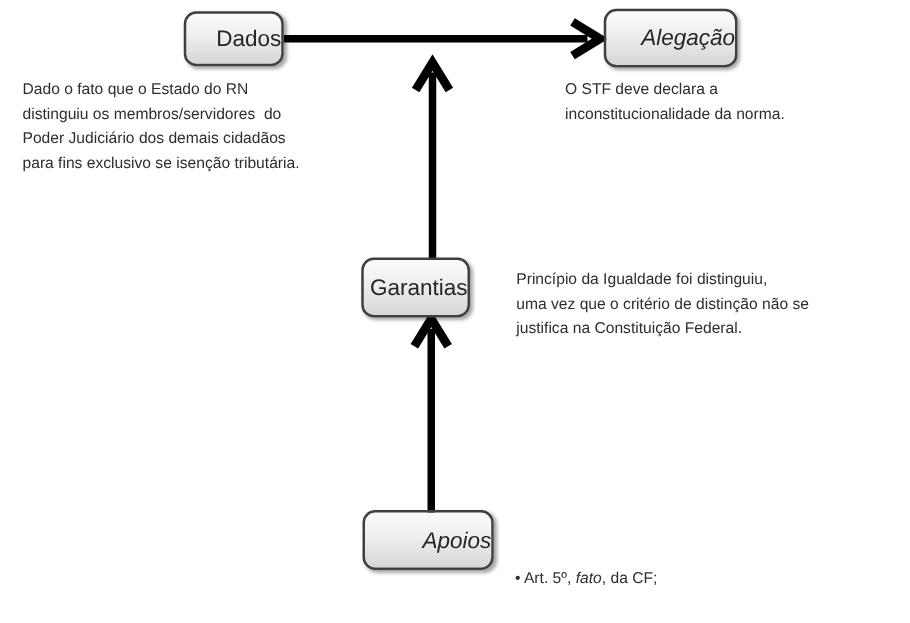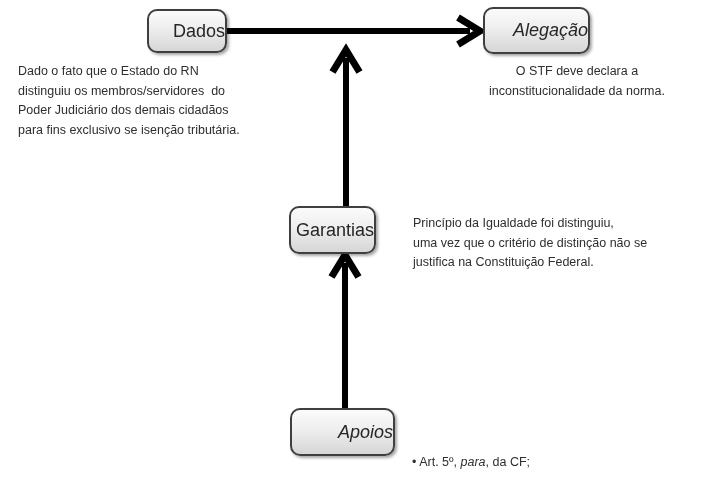--- a/index.html
+++ b/index.html
@@ -37,21 +37,21 @@
   }
   .note {
     position: absolute;
     font-size: 12.5px;
     line-height: 19.5px;
     color: #2e2e2e;
     white-space: pre-wrap;
     z-index: 1;
   }
   .note-dados     { left: 18px;  top: 62px;  width: 262px; }
-  .note-alegacao  { left: 452px; top: 62px;  width: 250px; text-align: center; }
+  .note-alegacao  { left: 452px; top: 62px;  width: 250px; }
   .note-garantias { left: 413px; top: 214px; width: 300px; }
   .note-apoios    { left: 412px; top: 414px; width: 300px; }
   .bullet-line { white-space: pre-wrap; }
   .italic { font-style: italic; }
   .node-dados     { left: 147px; top: 9px;   width: 80px;  height: 44px; }
   .node-alegacao  { left: 483px; top: 7px;   width: 107px; height: 47px; font-style: italic; }
   .node-garantias { left: 289px; top: 206px; width: 87px; height: 48px; }
   .node-apoios    { left: 290px; top: 408px; width: 105px; height: 48px; font-style: italic; }
 </style>
 </head>
@@ -99,18 +99,18 @@
 para fins exclusivo se isenção tributária.</div>
 
   <div class="note note-alegacao">O STF deve declara a
 inconstitucionalidade da norma.</div>
 
   <div class="note note-garantias">Princípio da Igualdade foi distinguiu,
 uma vez que o critério de distinção não se
 justifica na Constituição Federal.</div>
 
   <div class="note note-apoios">
-    <div class="bullet-line"><span>• Art. 5º, </span><span class="italic">para</span><span>, da CF;</span></div>
+    <div class="bullet-line"><span>• Art. 5º, </span><span class="italic">fato</span><span>, da CF;</span></div>
     
     
   </div>
 
 </div>
 
 </body></html>

